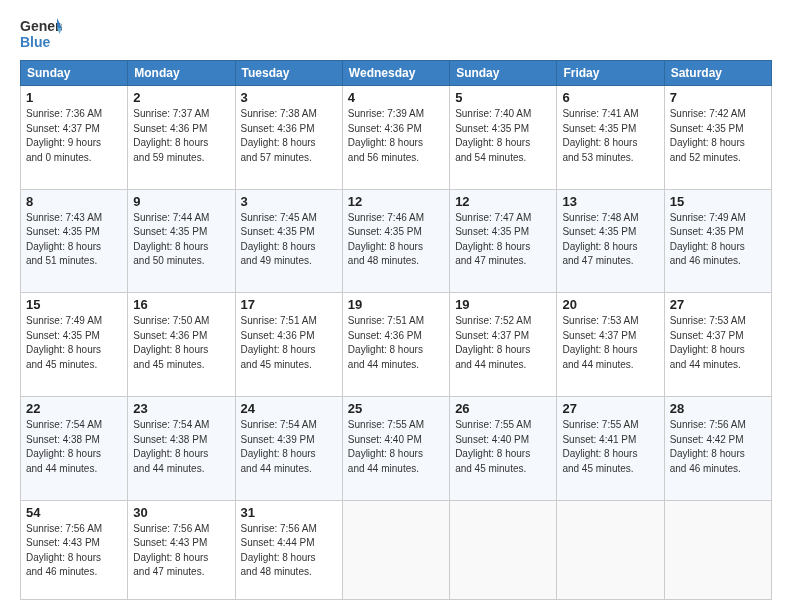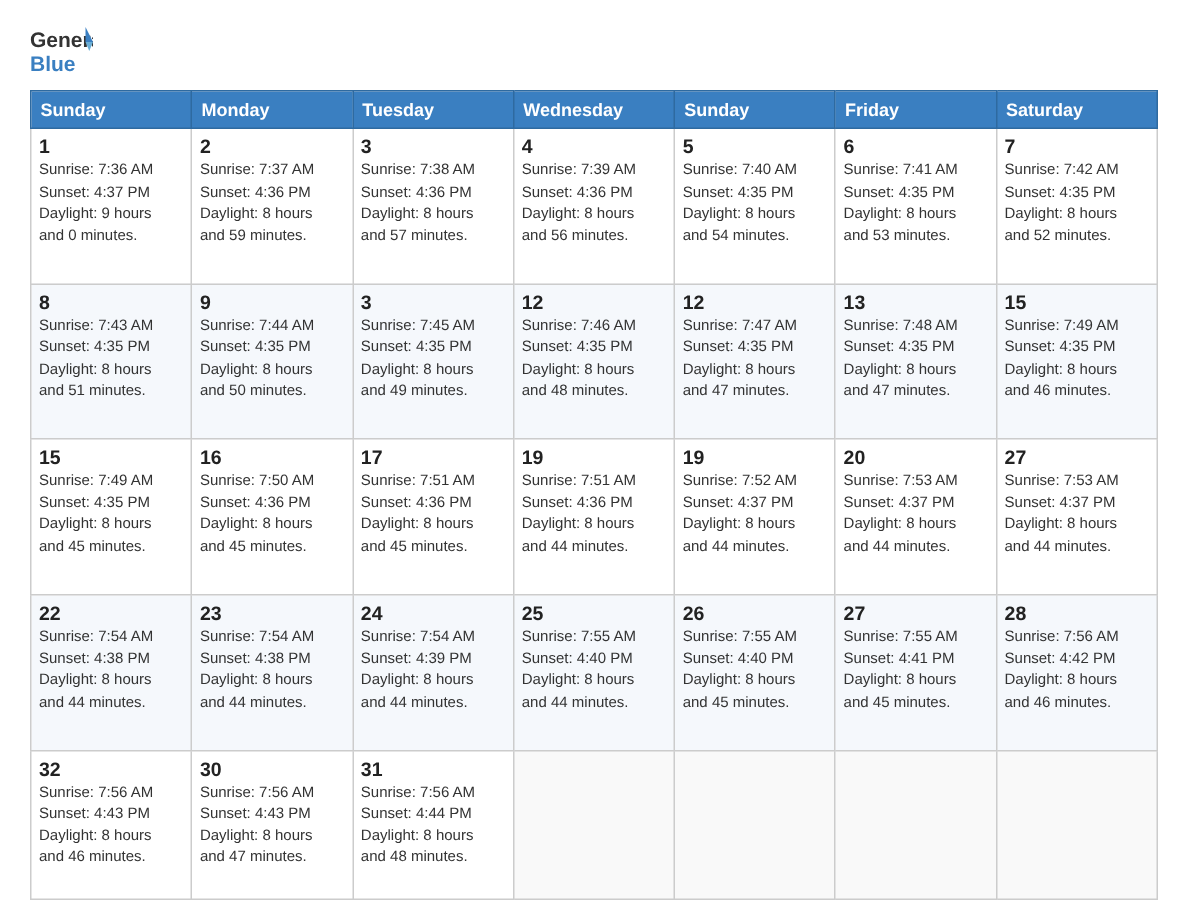--- a/index.html
+++ b/index.html
@@ -235,21 +235,21 @@
             <span class="day-num">27</span>
             <div class="day-info">Sunrise: 7:55 AM<br>Sunset: 4:41 PM<br>Daylight: 8 hours<br>and 45 minutes.</div>
           </td>
           <td>
             <span class="day-num">28</span>
             <div class="day-info">Sunrise: 7:56 AM<br>Sunset: 4:42 PM<br>Daylight: 8 hours<br>and 46 minutes.</div>
           </td>
         </tr>
         <tr class="last-row">
           <td>
-            <span class="day-num">32</span>
+            <span class="day-num">54</span>
             <div class="day-info">Sunrise: 7:56 AM<br>Sunset: 4:43 PM<br>Daylight: 8 hours<br>and 46 minutes.</div>
           </td>
           <td>
             <span class="day-num">30</span>
             <div class="day-info">Sunrise: 7:56 AM<br>Sunset: 4:43 PM<br>Daylight: 8 hours<br>and 47 minutes.</div>
           </td>
           <td>
             <span class="day-num">31</span>
             <div class="day-info">Sunrise: 7:56 AM<br>Sunset: 4:44 PM<br>Daylight: 8 hours<br>and 48 minutes.</div>
           </td>

